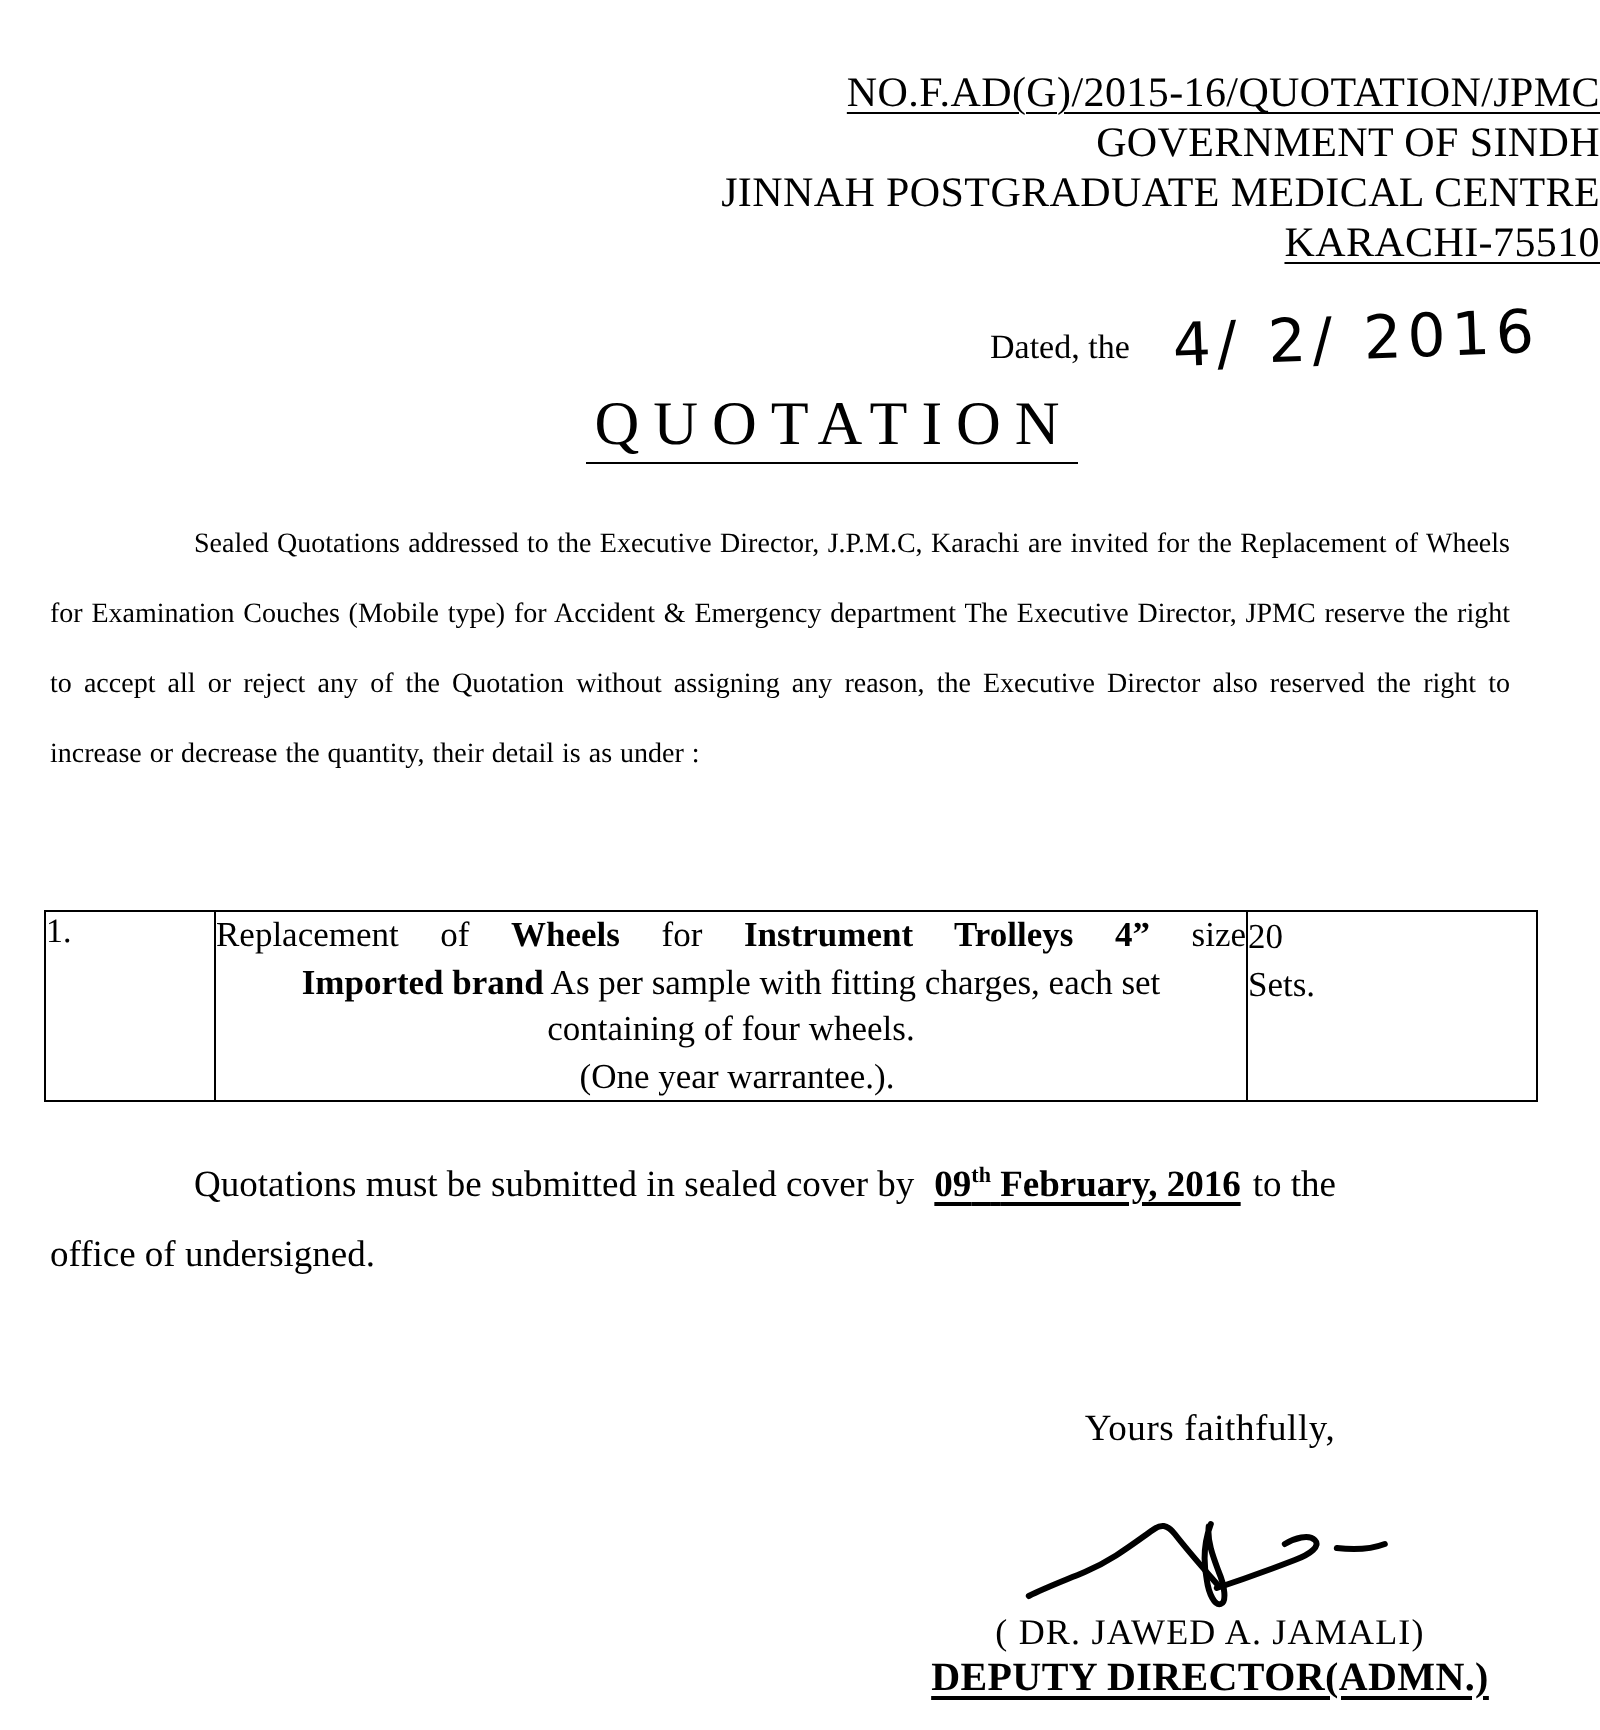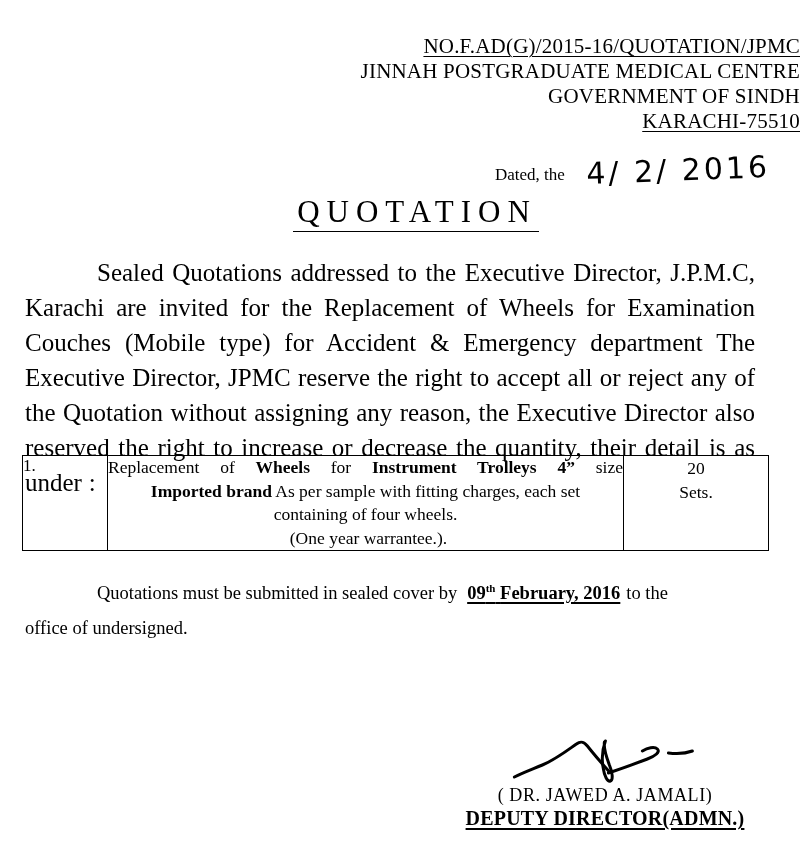--- a/index.html
+++ b/index.html
@@ -86,21 +86,21 @@
     padding-left: 4px;
     padding-right: 2px;
   }
 
   
   .body-block {
     position: absolute;
     top: 255px;
     left: 25px;
     width: 730px;
-    font-size: 25px;
+    font-size: 14px;
     line-height: 35px;
     text-align: justify;
     text-align-last: left;
     text-indent: 72px;
     word-spacing: 0.5px;
   }
 
   
   .items-table {
     position: absolute;
@@ -135,21 +135,21 @@
     word-spacing: 1px;
   }
   .desc-plain {
     text-align: center;
   }
   .desc-indent {
     text-align: center;
     text-indent: 6px;
   }
   .cell-qty {
-    text-align: center;
+    text-align: left;
     padding-top: 6px;
     line-height: 24px;
   }
 
   
   .closing-block {
     position: absolute;
     top: 576px;
     left: 25px;
     width: 730px;
@@ -209,22 +209,22 @@
     display: inline-block;
   }
 </style>
 </head>
 <body>
 
 <div class="page">
 
   <div class="letterhead">
     <div class="lh-line lh-underline">NO.F.AD(G)/2015-16/QUOTATION/JPMC</div>
+    <div class="lh-line">GOVERNMENT OF SINDH</div>
     <div class="lh-line">JINNAH POSTGRADUATE MEDICAL CENTRE</div>
-    <div class="lh-line">GOVERNMENT OF SINDH</div>
     <div class="lh-line lh-underline">KARACHI-75510</div>
   </div>
 
   <div class="dated-row">
     <span class="dated-label">Dated, the</span>
     <span class="dated-value">4/ 2/ 2016</span>
   </div>
 
   <div class="doc-title">
     <span>QUOTATION</span>
@@ -254,20 +254,21 @@
       </tr>
     </tbody>
   </table>
 
   <div class="closing-block">
     <div class="closing-line-1"><span>Quotations must be submitted in sealed cover by</span><span class="deadline"><span>09</span><sup>th</sup> <span>February, 2016</span></span><span>to the</span></div>
     <div>office of undersigned.</div>
   </div>
 
   <div class="sign-block">
+    <div class="sign-yours">Yours faithfully,</div>
 
     <div class="sign-svg-wrap">
       <svg width="210" height="60" viewBox="0 0 210 60" fill="none" aria-hidden="true">
         <path d="M6 48 C14 44 22 41 34 36 C48 30 58 22 68 15 C72 12 75 12 79 17 C86 26 94 35 101 43" stroke="#000" stroke-width="3" stroke-linecap="round" stroke-linejoin="round"></path>
         <path d="M97 12 C94 20 93 30 95 40 C96 47 99 53 102 52 C105 51 104 43 101 36 C98 28 95 20 96 13" stroke="#000" stroke-width="3" stroke-linecap="round" stroke-linejoin="round"></path>
         <path d="M100 44 C112 40 126 35 139 30 C147 27 152 23 149 20 C146 17 139 19 134 22" stroke="#000" stroke-width="3" stroke-linecap="round" stroke-linejoin="round"></path>
         <path d="M160 24 C168 25 176 25 184 22" stroke="#000" stroke-width="3" stroke-linecap="round" stroke-linejoin="round"></path>
       </svg>
     </div>
 

